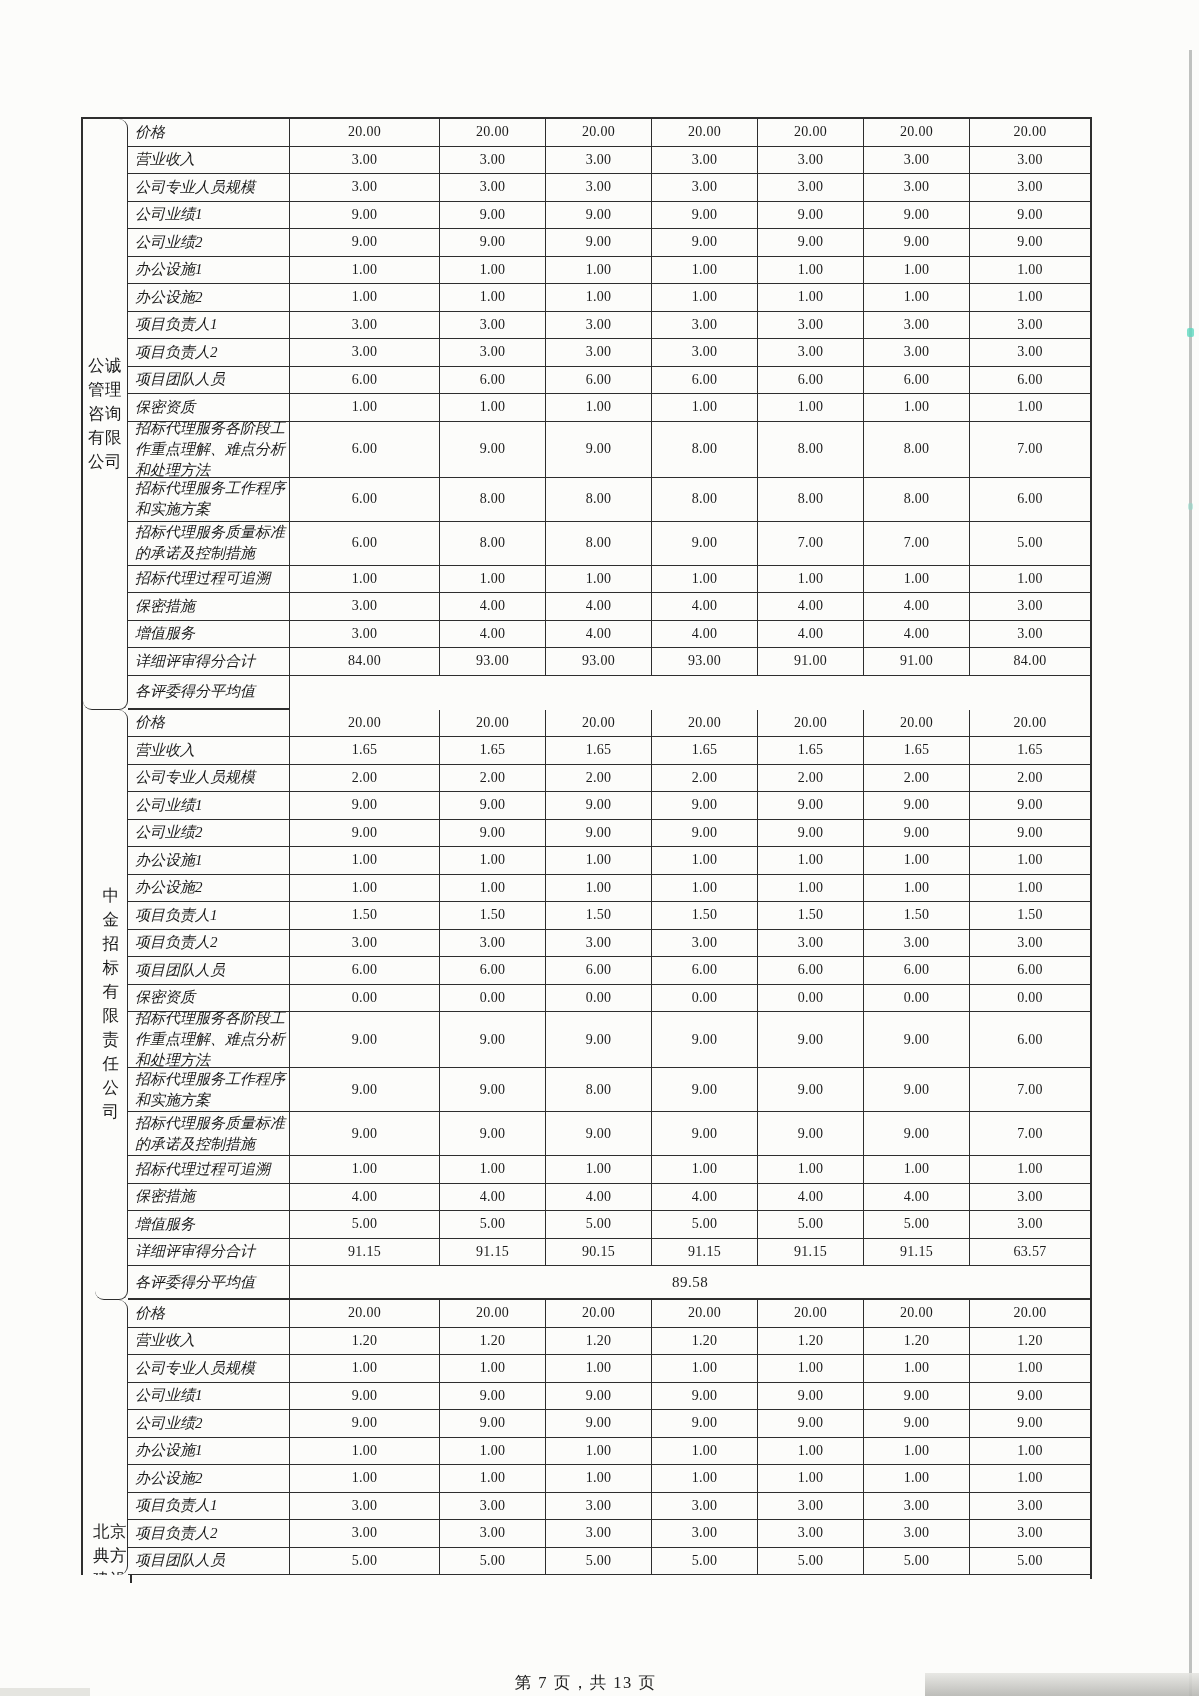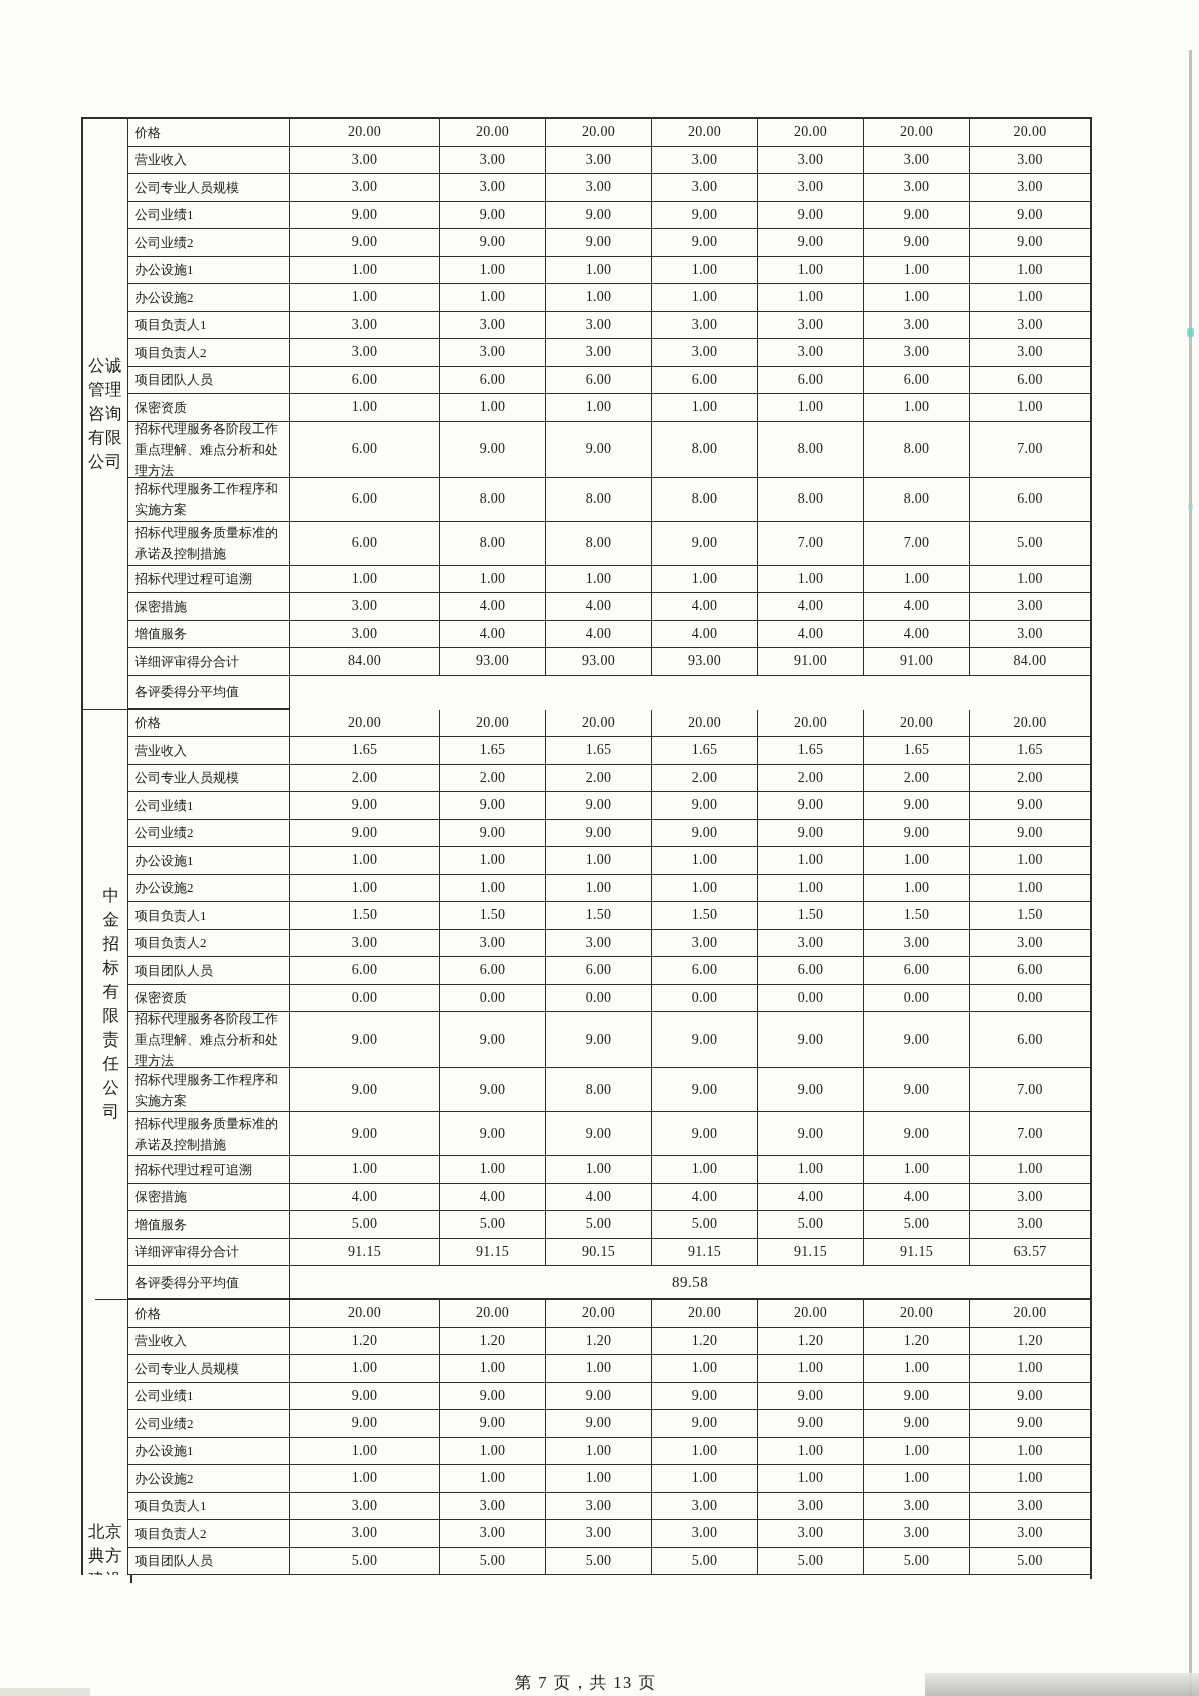--- a/index.html
+++ b/index.html
@@ -24,27 +24,27 @@
   }
   .cell{
     box-sizing:border-box;
     border-right:1.5px solid #2e2e2e;
     border-bottom:1.5px solid #2e2e2e;
     overflow:hidden;
   }
   .lastcol{border-right:none;}
   .company{
     grid-column:1;display:flex;flex-direction:column;align-items:center;justify-content:center;
-    font-size:16.5px;line-height:24px;letter-spacing:0.5px;text-align:center;
+    font-size:16.5px;line-height:24px;letter-spacing:0.5px;text-align:center;border-radius:9px;
   }
   .company.clipped{justify-content:flex-end;border-bottom:none;}
   .company.clipped .cblock{margin-bottom:-17px;}
   .label{
     grid-column:2;display:flex;align-items:center;
-    font-size:13px;line-height:21px;padding:2px 4px 2px 7px;
+    font-size:15px;line-height:21px;padding:2px 4px 2px 7px;font-style:italic;
   }
   .val{
     display:flex;align-items:center;justify-content:center;
     font-size:14px;letter-spacing:0.3px;
   }
   .avgval{
     grid-column:3 / -1;display:flex;align-items:center;justify-content:center;
     font-size:15px;letter-spacing:0.5px;
   }
   .avgrow{border-bottom-width:2.4px;}
@@ -386,21 +386,21 @@
           <div class="cell val">91.15</div>
           <div class="cell val">90.15</div>
           <div class="cell val">91.15</div>
           <div class="cell val">91.15</div>
           <div class="cell val">91.15</div>
           <div class="cell val lastcol">63.57</div>
           <div class="cell label avgrow">各评委得分平均值</div>
           <div class="cell avgval lastcol avgrow">89.58</div>
         </div>
         <div class="section" style="grid-template-rows: 27.5px 27.5px 27.5px 27.5px 27.5px 27.5px 27.5px 27.5px 27.5px 27.5px;">
-          <div class="cell company clipped" style="grid-area: 1 / 1 / span 10;">
+          <div class="cell company clipped" style="grid-area: 1 / 1 / span 10; align-items: flex-end;">
             <div class="cblock">
               <div class="cline">北京</div>
               <div class="cline">典方</div>
               <div class="cline">建设</div>
             </div>
           </div>
           <div class="cell label">价格</div>
           <div class="cell val">20.00</div>
           <div class="cell val">20.00</div>
           <div class="cell val">20.00</div>

